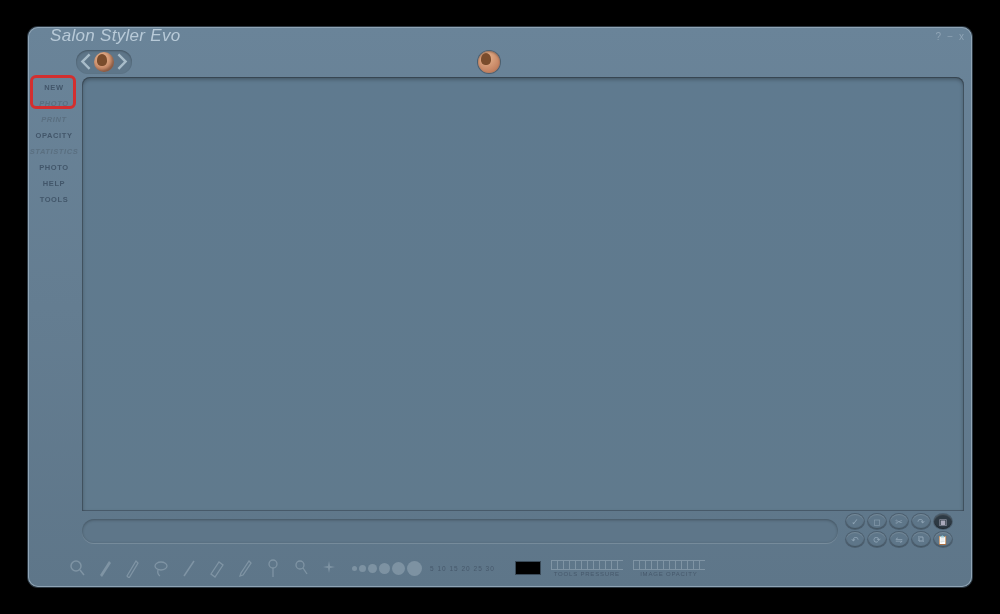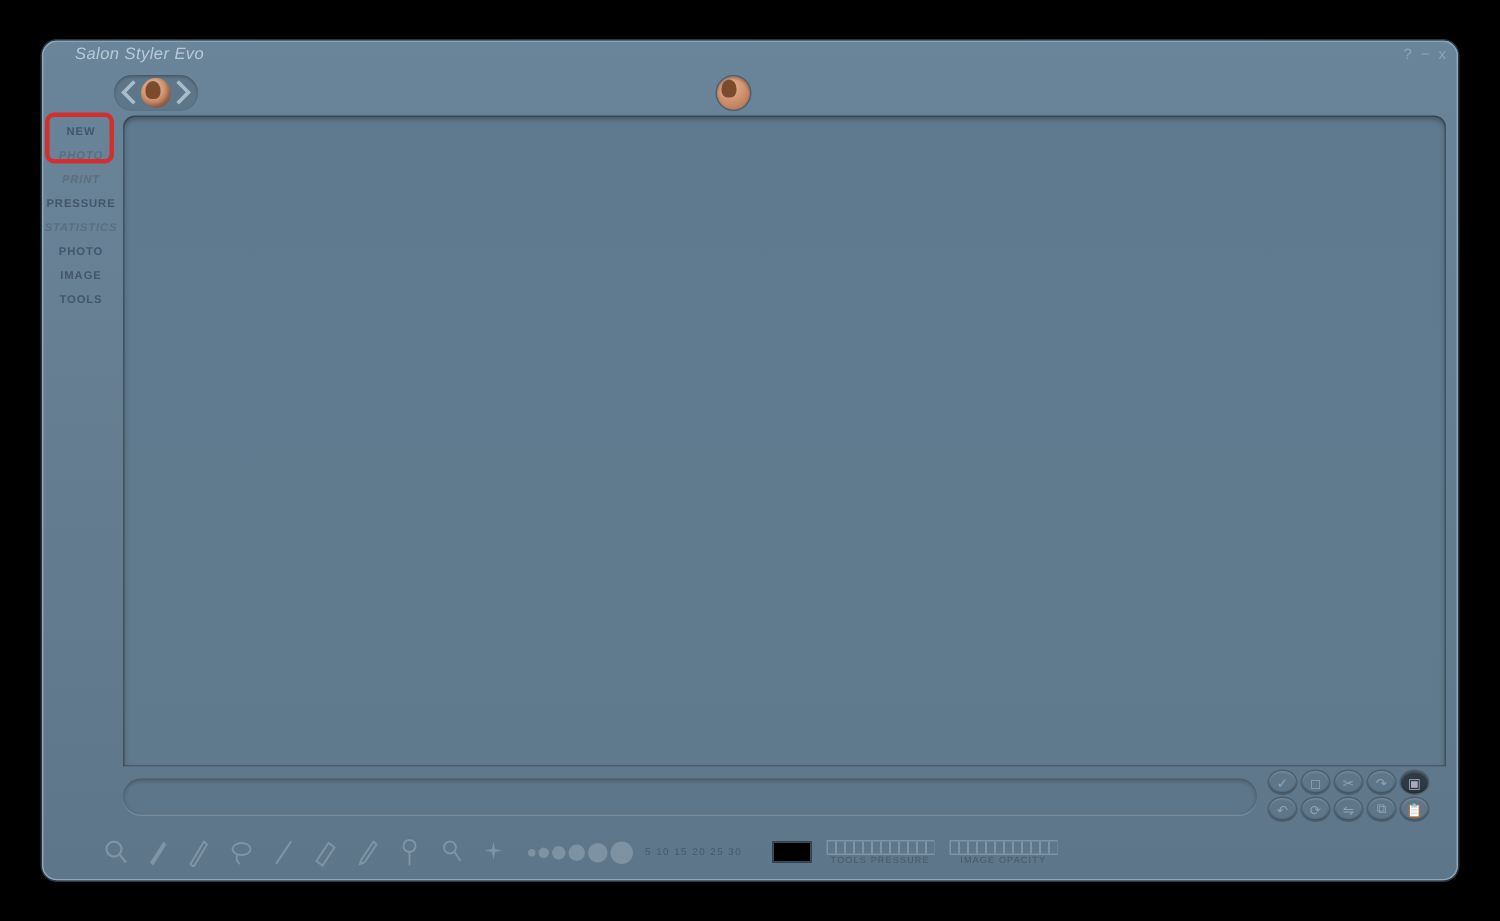--- a/index.html
+++ b/index.html
@@ -21,21 +21,21 @@
     border-radius: 10px;
     box-shadow: inset 0 0 0 1px #8fa4b5, 0 0 0 1px #2a3640;
   }
   .titlebar {
     height: 18px;
     display: flex;
     align-items: center;
     padding: 0 8px 0 22px;
   }
   .app-title {
-    font-size: 11px;
+    font-size: 17px;
     color: #b8cad8;
     letter-spacing: 0.3px;
     font-style: italic;
   }
   .window-controls {
     margin-left: auto;
     display: flex;
     gap: 6px;
     color: #8fa4b5;
     font-size: 10px;
@@ -236,24 +236,24 @@
     </div>
     <div class="avatar center"></div>
   </div>
 
   <div class="highlight-red"></div>
 
   <div class="sidemenu">
     <div class="side-item">NEW</div>
     <div class="side-item muted">PHOTO</div>
     <div class="side-item muted">PRINT</div>
-    <div class="side-item">PRESSURE</div>
+    <div class="side-item">OPACITY</div>
     <div class="side-item muted">STATISTICS</div>
     <div class="side-item">PHOTO</div>
-    <div class="side-item">IMAGE</div>
+    <div class="side-item">HELP</div>
     <div class="side-item">TOOLS</div>
   </div>
 
   <div class="canvas"></div>
 
   <div class="info-strip">
     <div class="info-bar"></div>
     <div class="button-grid">
       <div class="round-btn">✓</div>
       <div class="round-btn">◻</div>

